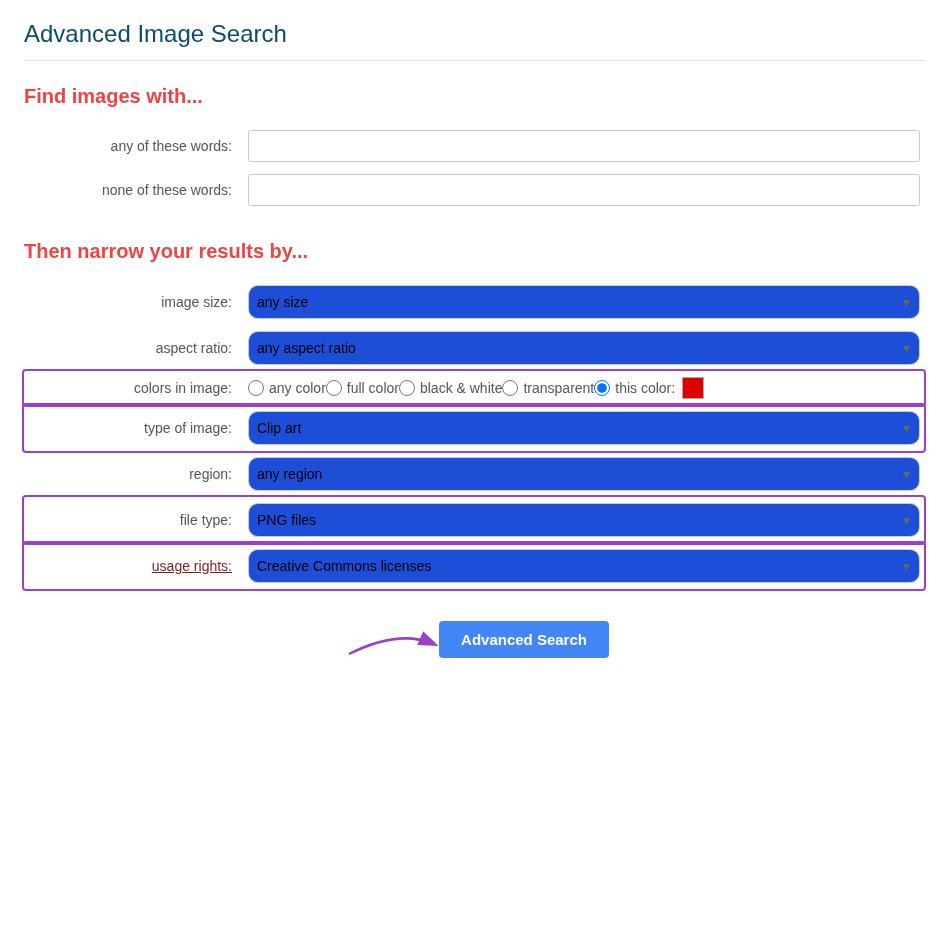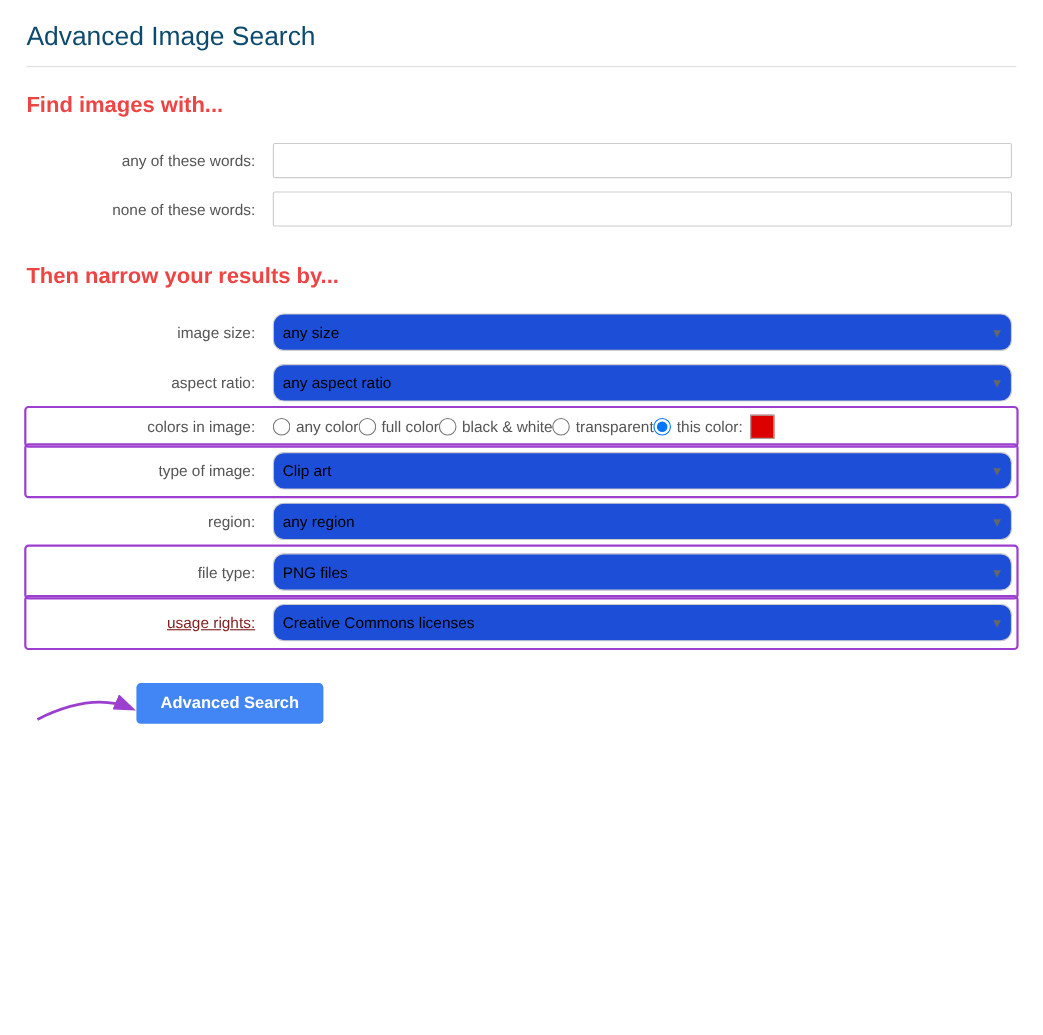--- a/index.html
+++ b/index.html
@@ -127,21 +127,21 @@
     }
 
     .usage-rights-label {
       color: #7f1d1d;
       text-decoration: underline;
       cursor: pointer;
     }
 
     .footer-row {
       display: flex;
-      justify-content: flex-start;
+      justify-content: center;
       align-items: center;
       margin-top: 20px;
       position: relative;
     }
 
     .advanced-search-btn {
       background: #4285f4;
       color: #fff;
       border: none;
       padding: 10px 22px;

